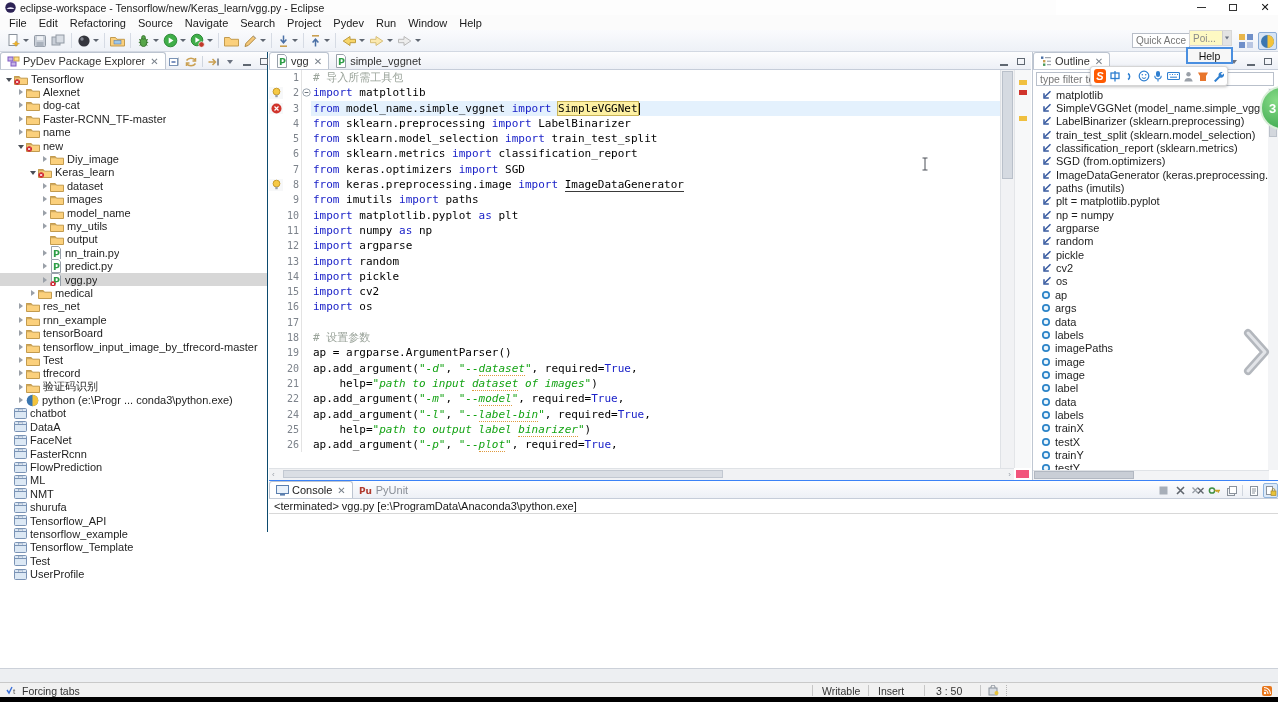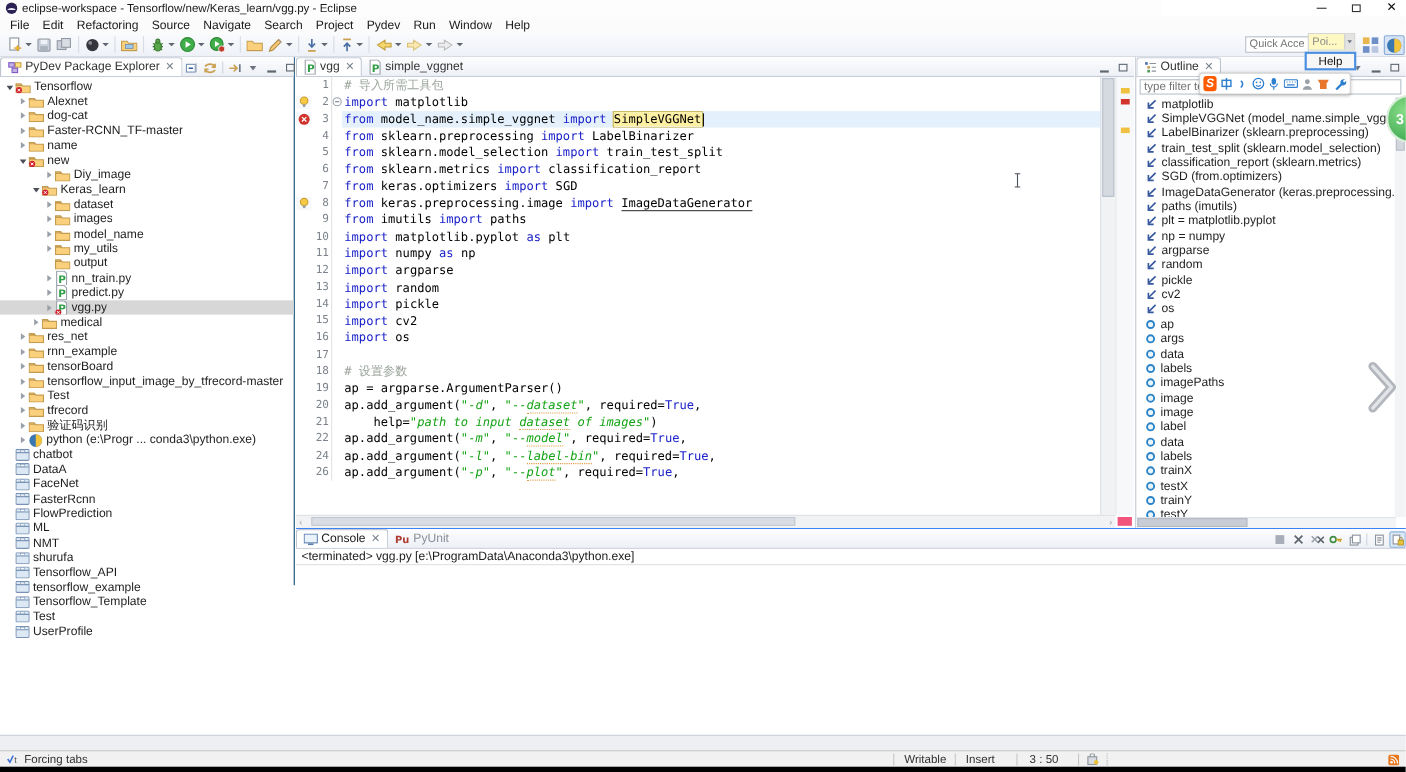--- a/index.html
+++ b/index.html
@@ -938,20 +938,26 @@
         <span class="code"><span class="tk-t">ap.add_argument(</span><span class="tk-s">"-m"</span><span class="tk-t">, </span><span class="tk-s">"--</span><span class="tk-su">model</span><span class="tk-s">"</span><span class="tk-t">, required=</span><span class="tk-k">True</span><span class="tk-t">,</span></span>
       </div>
       <div class="cl">
         <span class="gi"></span>
         <span class="ln">24</span>
         <span class="fc"></span>
         <span class="code"><span class="tk-t">ap.add_argument(</span><span class="tk-s">"-l"</span><span class="tk-t">, </span><span class="tk-s">"--</span><span class="tk-su">label-bin</span><span class="tk-s">"</span><span class="tk-t">, required=</span><span class="tk-k">True</span><span class="tk-t">,</span></span>
       </div>
       <div class="cl">
         <span class="gi"></span>
+        <span class="ln">25</span>
+        <span class="fc"></span>
+        <span class="code"><span class="tk-t">    help=</span><span class="tk-s">"path to output label </span><span class="tk-su">binarizer</span><span class="tk-s">"</span><span class="tk-t">)</span></span>
+      </div>
+      <div class="cl">
+        <span class="gi"></span>
         <span class="ln">26</span>
         <span class="fc"></span>
         <span class="code"><span class="tk-t">ap.add_argument(</span><span class="tk-s">"-p"</span><span class="tk-t">, </span><span class="tk-s">"--</span><span class="tk-su">plot</span><span class="tk-s">"</span><span class="tk-t">, required=</span><span class="tk-k">True</span><span class="tk-t">,</span></span>
       </div>
     </div>
   <div id="edvscroll">
       <div id="edvthumb"></div>
     </div>
   <div id="edruler">
     <div class="rmark" style="top:10px;background:#f0c040"></div>

